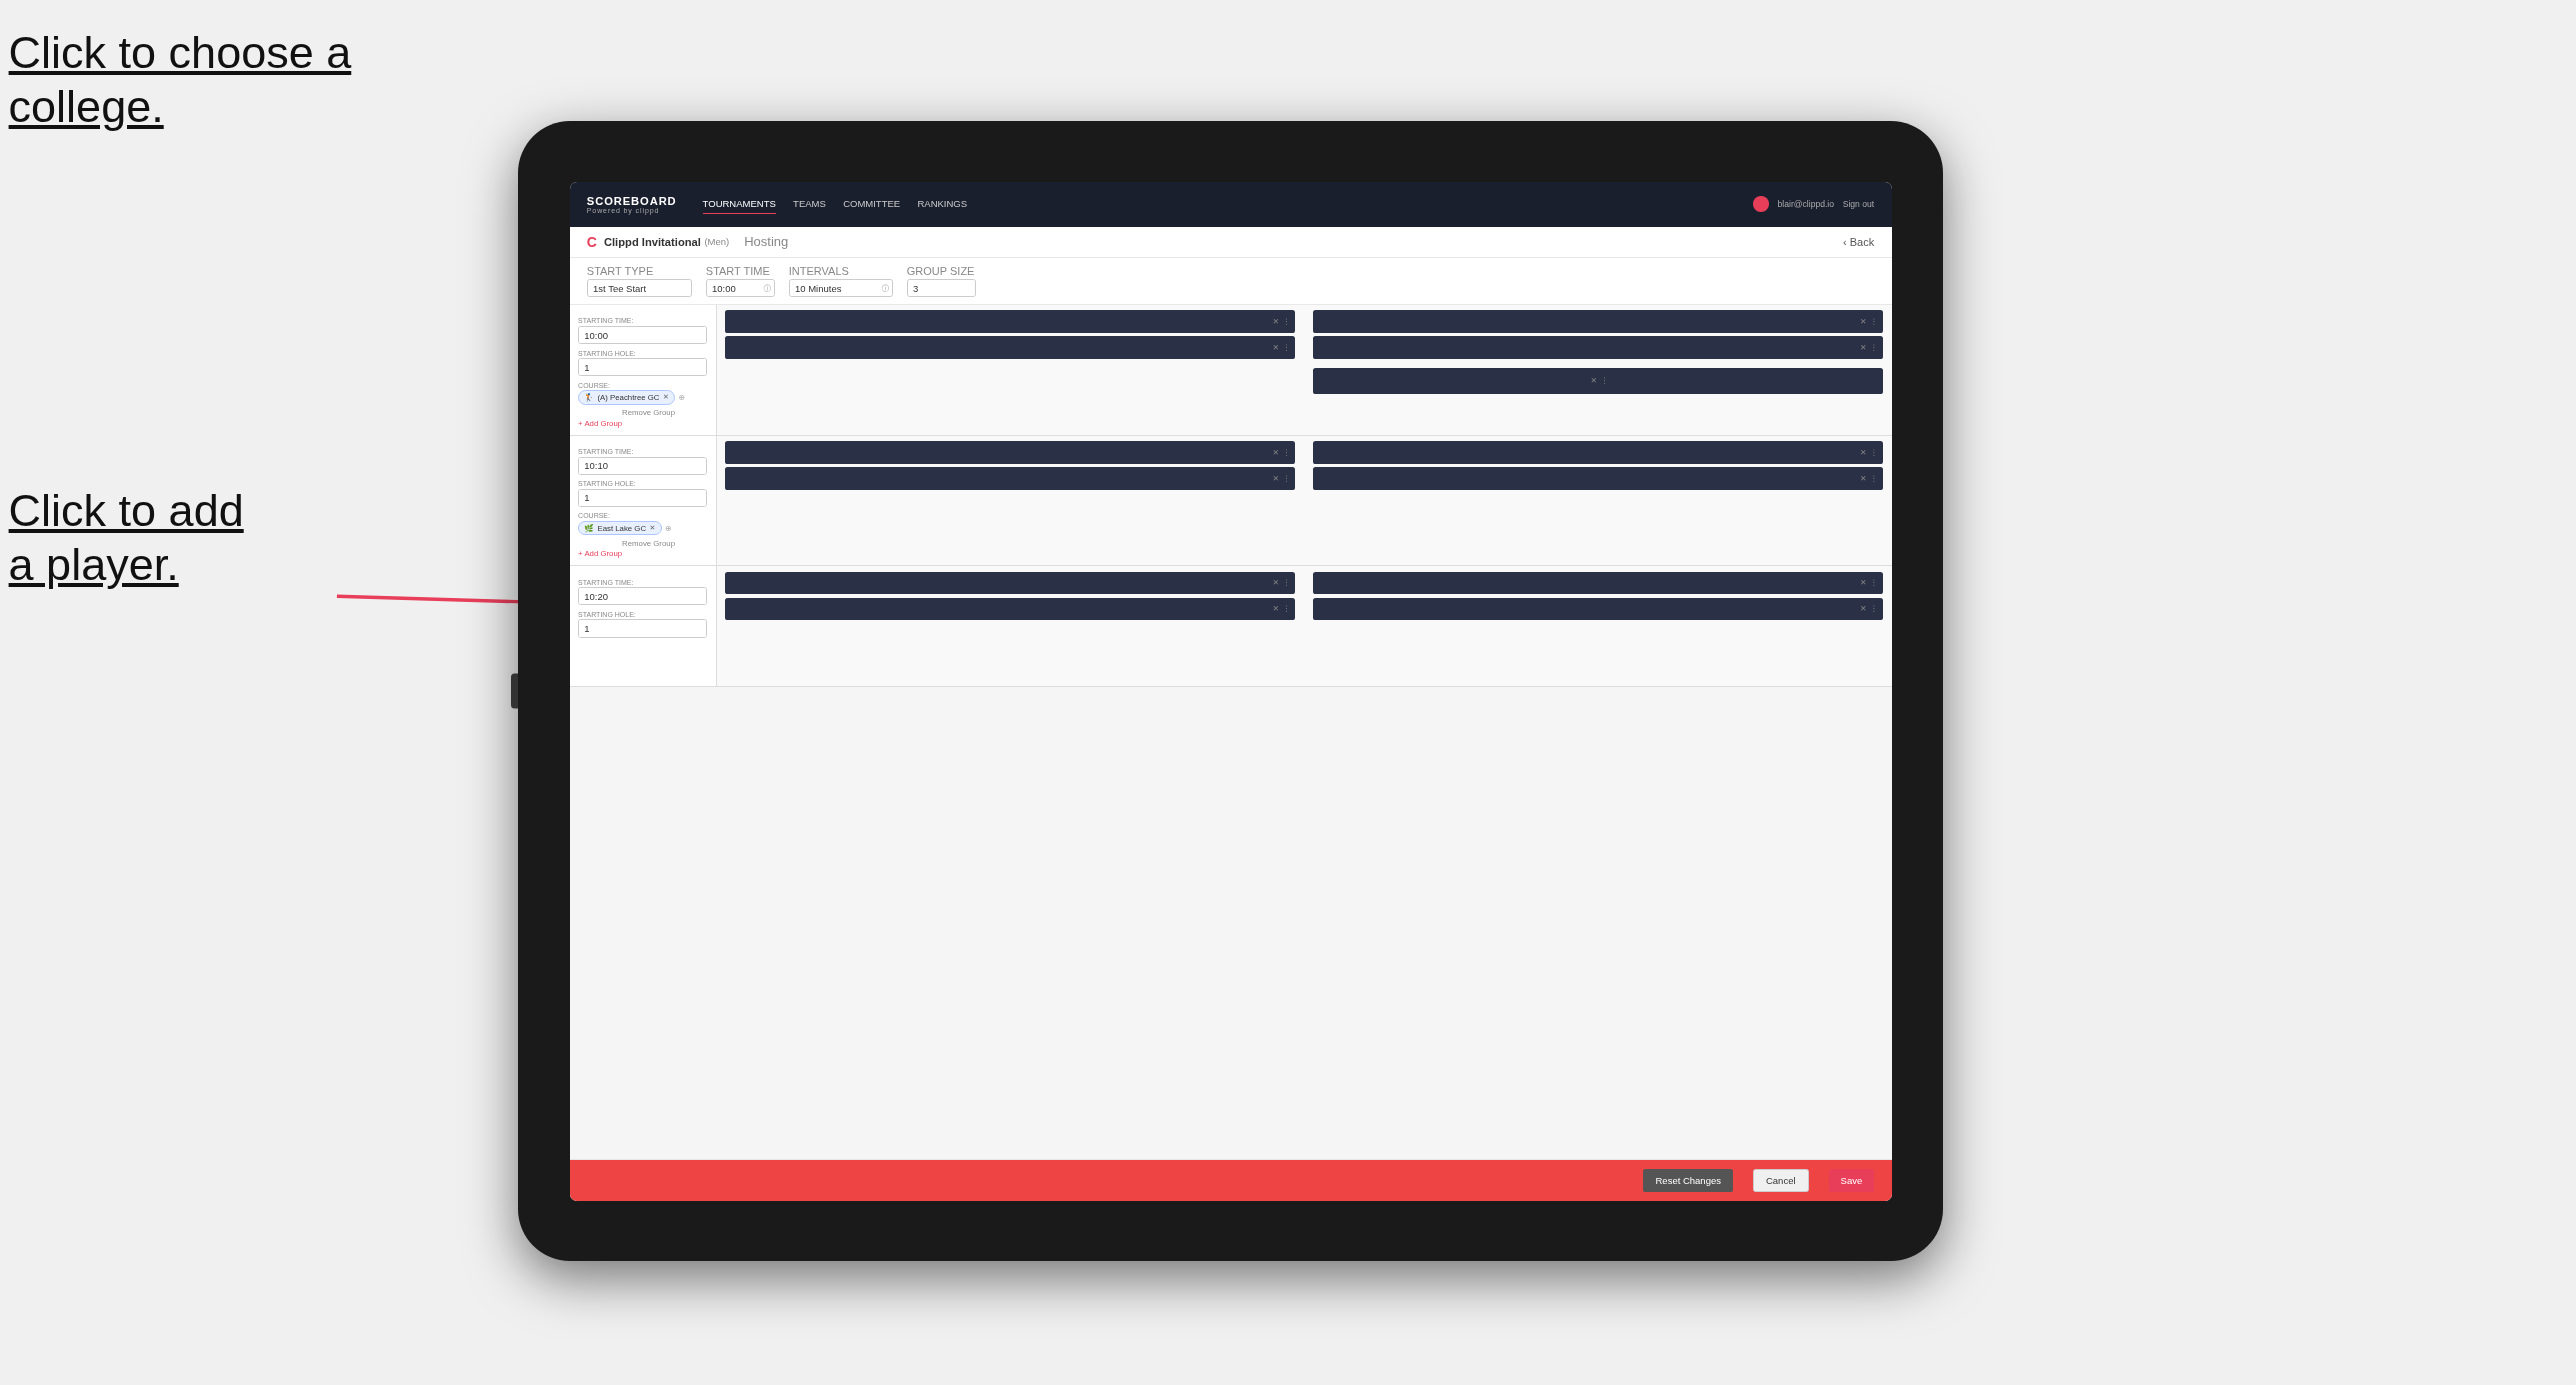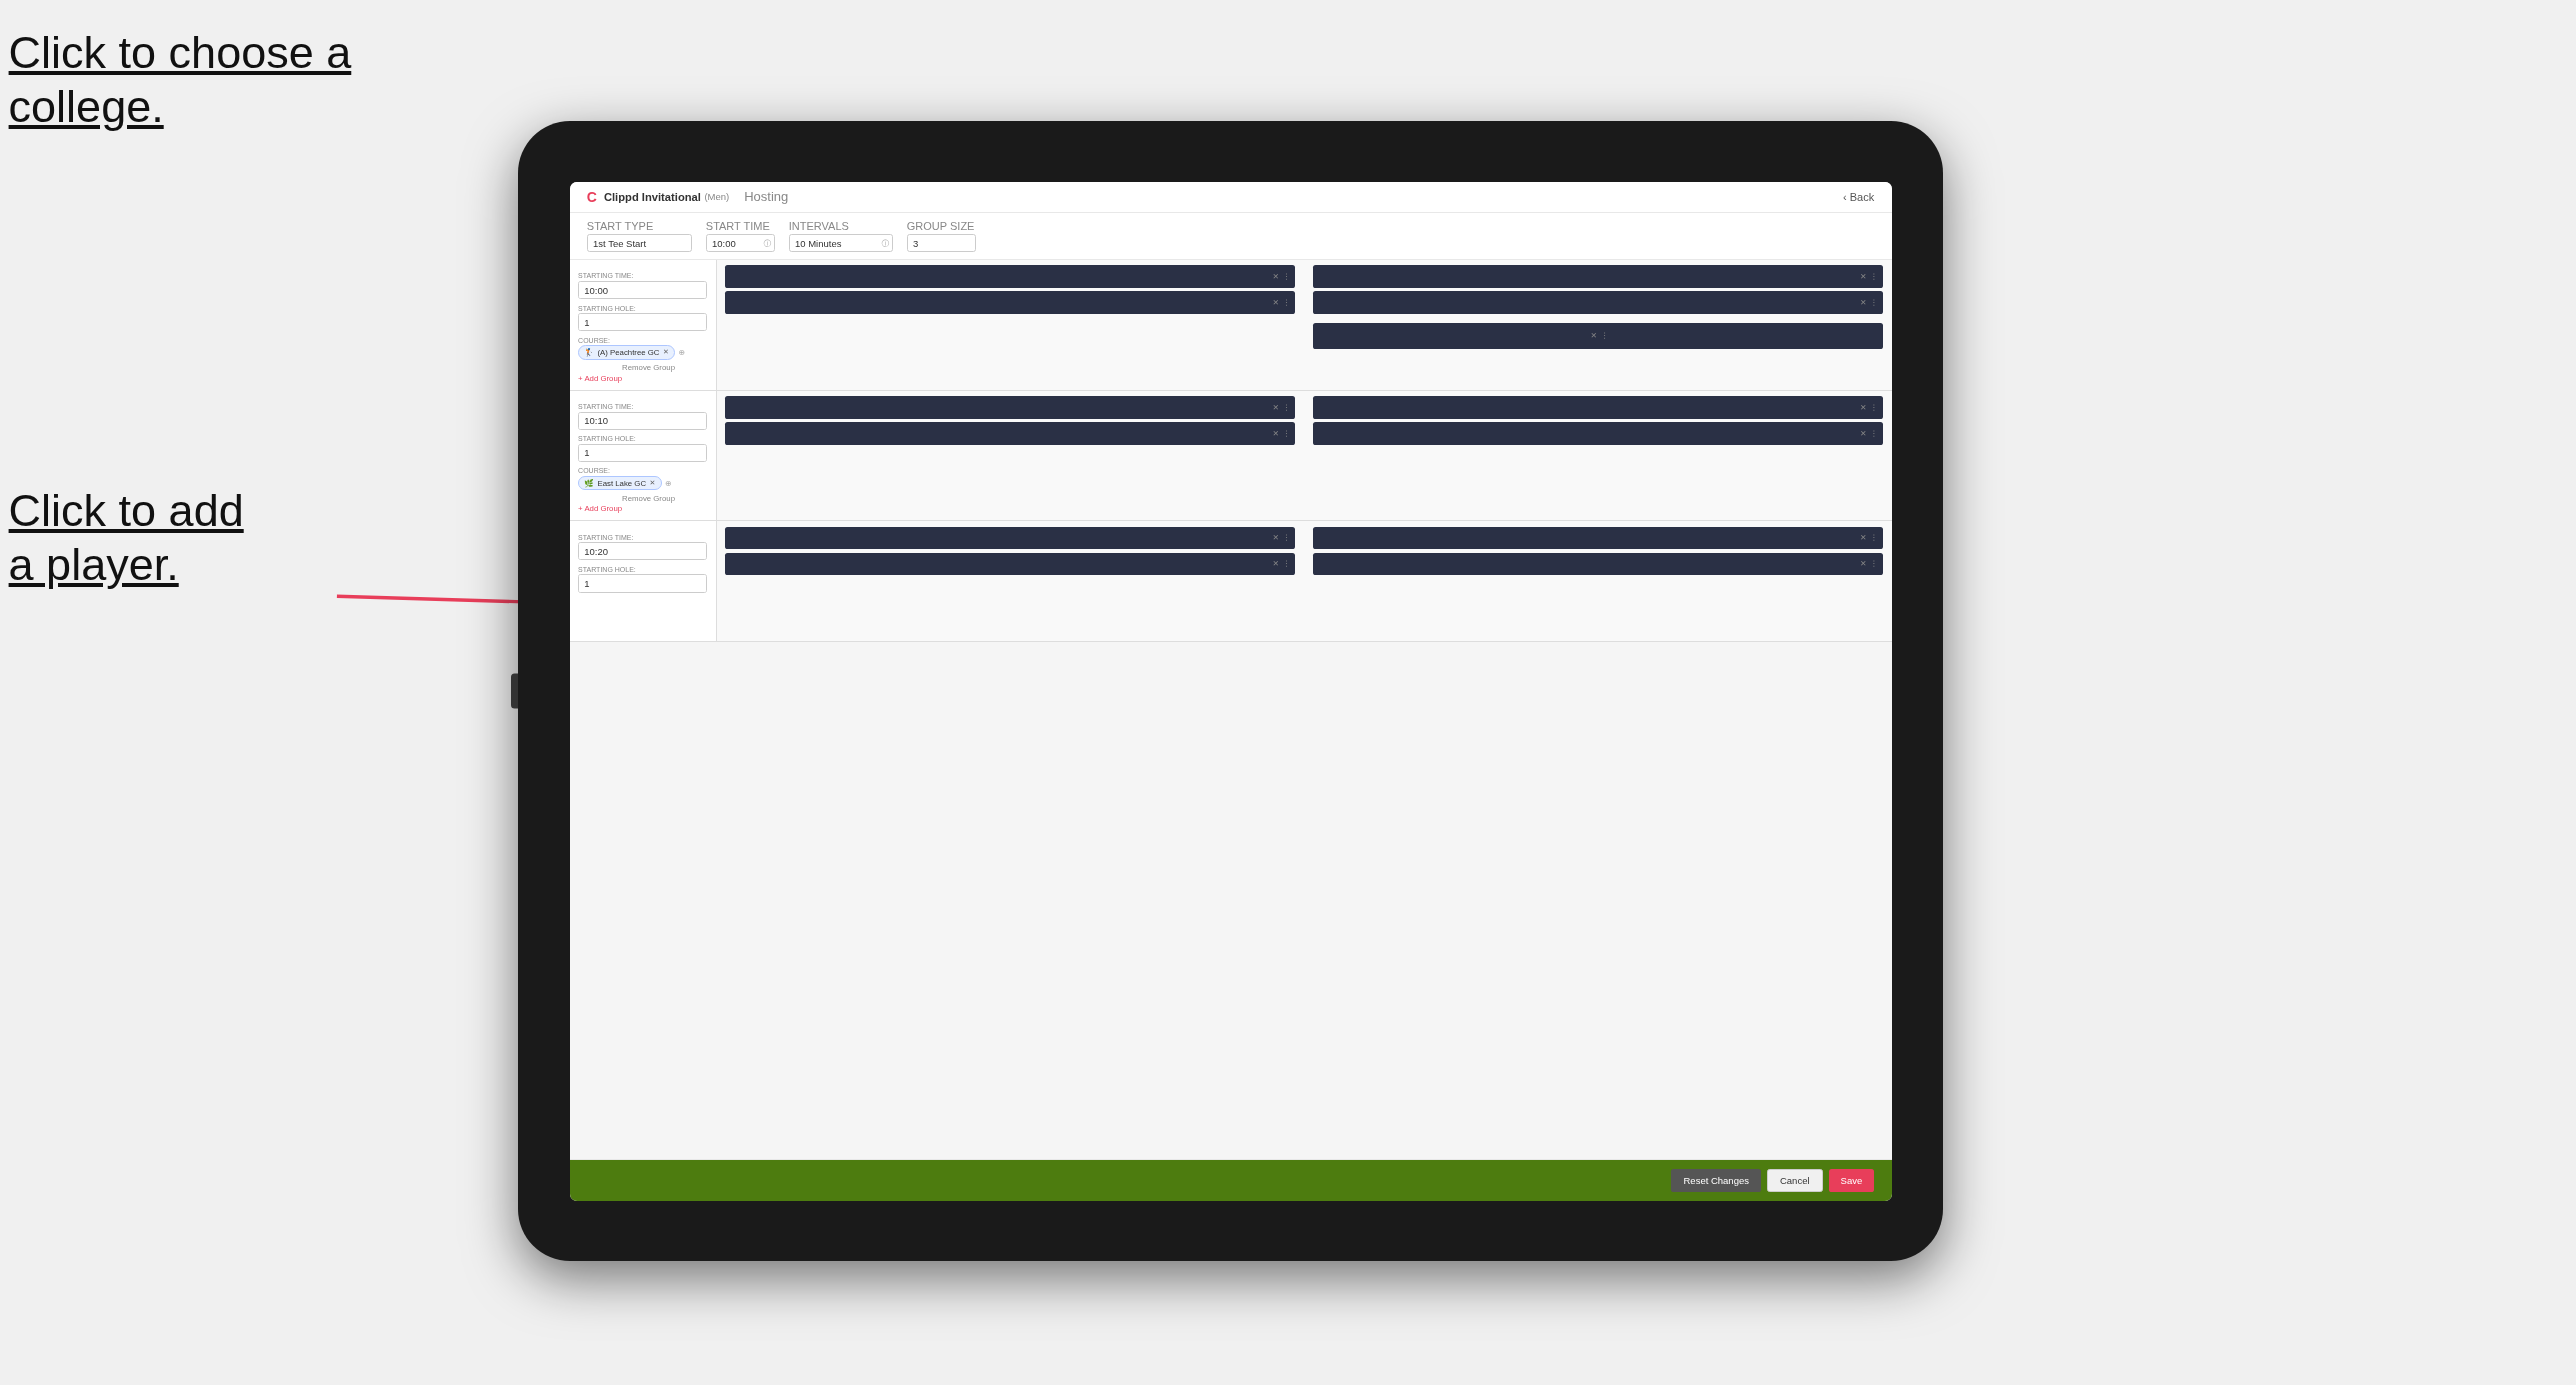--- a/index.html
+++ b/index.html
@@ -305,25 +305,25 @@
       gap: 3.5px;
     }
     .player-row .px-btn {
       font-size: 7.8px;
       color: #888;
       cursor: pointer;
     }
 
     
     .footer {
-      background: #4d7c0f;
+      background: #ef4444;
       padding: 8.6px 17.3px;
       display: flex;
       justify-content: flex-end;
-      gap: 6px;
+      gap: 20px;
       border-top: 0.9px solid #e8e8e8;
       flex-shrink: 0;
     }
     .btn {
       padding: 5.2px 12px;
       border-radius: 2.6px;
       font-size: 9.5px;
       cursor: pointer;
       border: none;
     }
@@ -377,20 +377,37 @@
   <polygon points="1080,650 1055,620 1100,625" fill="#e83e5a"></polygon>
 
   <line x1="390" y1="690" x2="1055" y2="710" stroke="#e83e5a" stroke-width="4"></line>
   <polygon points="1055,710 1025,695 1025,725" fill="#e83e5a"></polygon>
 </svg>
 
 <div class="tablet-frame">
   <div class="side-btn"></div>
   <div class="tablet-screen">
 
+    <div class="header">
+      <div class="scoreboard-logo">
+        <span>SCOREBOARD</span>
+        <span class="powered">Powered by clippd</span>
+      </div>
+      <nav class="nav-links">
+        <a class="nav-link active">TOURNAMENTS</a>
+        <a class="nav-link">TEAMS</a>
+        <a class="nav-link">COMMITTEE</a>
+        <a class="nav-link">RANKINGS</a>
+      </nav>
+      <div class="header-right">
+        <div class="user-dot"></div>
+        <span>blair@clippd.io</span>
+        <span style="cursor:pointer;">Sign out</span>
+      </div>
+    </div>
 
     <div class="subheader">
       <span class="clippd-logo">C</span>
       <span class="tournament-title">Clippd Invitational</span>
       <span class="tournament-title" style="margin-left:3.5px;font-weight:400;color:#888;font-size:9.5px;">(Men)</span>
       <span class="hosting-badge">Hosting</span>
       <span class="back-btn">‹ Back</span>
     </div>
 
     <div class="settings-row">

